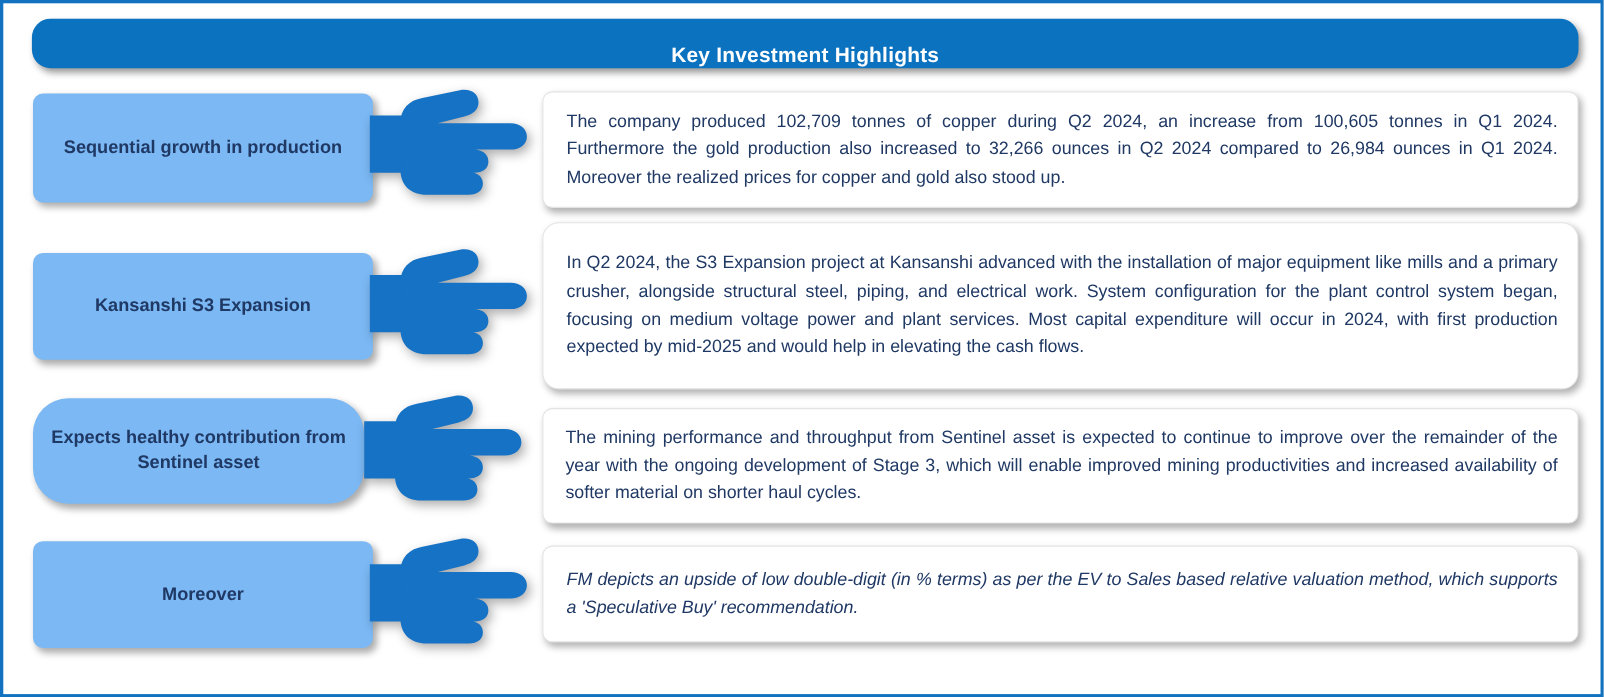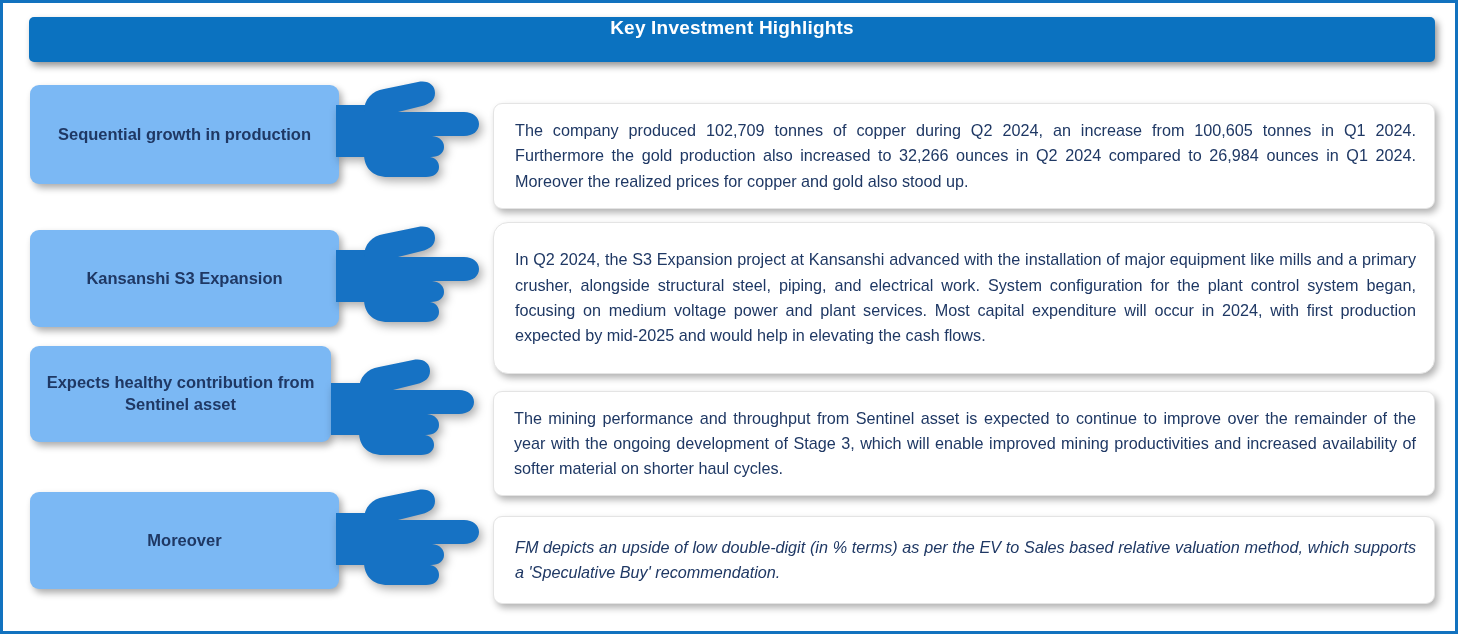--- a/index.html
+++ b/index.html
@@ -19,24 +19,24 @@
   }
 
   
   .header-bar {
     position: absolute;
     left: 26px;
     top: 14px;
     width: 1406px;
     height: 45px;
     background: #0B72C0;
-    border-radius: 5px;
+    border-radius: 17px;
     box-shadow: 3px 4px 7px rgba(0,0,0,0.42);
     display: flex;
-    align-items: flex-start;
+    align-items: flex-end;
     justify-content: center;
   }
   .header-title {
     color: #ffffff;
     font-size: 19px;
     font-weight: bold;
     letter-spacing: 0.2px;
   }
 
   
@@ -80,21 +80,20 @@
     position: absolute;
     left: 490px;
     width: 942px;
     background: #ffffff;
     border: 1px solid #E4E4E4;
     border-radius: 9px;
     box-shadow: 3px 4px 7px rgba(0,0,0,0.30);
     display: flex;
     align-items: center;
     padding: 8px 18px 8px 21px;
-    margin-top: 20px;
   }
   .body-text {
     color: #1F3864;
     font-size: 16.2px;
     line-height: 1.56;
     text-align: justify;
     text-justify: inter-word;
     width: 100%;
   }
 
@@ -142,21 +141,21 @@
         <path fill="#1672C4" d="M0 26 L30 26 L30 78 L0 78 Z"></path>
         <path fill="#1672C4" d="M28 33 C28 20 36 12 48 10 L82 3 C92 1 99 6 99 14 C99 21 94 25 86 27 L62 33 L128 33 C137 33 143 38 143 45 C143 52 137 57 128 57 L96 57 C104 58 108 62 108 68 C108 74 103 78 95 78 L94 78 C100 79 103 83 103 88 C103 94 98 98 90 98 L52 98 C37 98 28 89 28 75 Z"></path>
       </svg>
     </div>
     <div class="text-card" style="top:199px; height:152px;border-radius:15px;">
       <p class="body-text">In Q2 2024, the S3 Expansion project at Kansanshi advanced with the installation of major equipment like mills and a primary crusher, alongside structural steel, piping, and electrical work. System configuration for the plant control system began, focusing on medium voltage power and plant services. Most capital expenditure will occur in 2024, with first production expected by mid-2025 and would help in elevating the cash flows.</p>
     </div>
   </div>
 
   <div class="row">
-    <div class="label-box" style="top:343px; height:96px; width:301px;">
+    <div class="label-box" style="top:359px; height:96px; width:301px;border-radius:32px;">
       <span class="label-text">Expects healthy contribution from Sentinel asset</span>
     </div>
     <div class="hand" style="left:328px; top:354px;">
       <svg viewBox="0 0 150 104" xmlns="http://www.w3.org/2000/svg">
         <path fill="#1672C4" d="M0 26 L30 26 L30 78 L0 78 Z"></path>
         <path fill="#1672C4" d="M28 33 C28 20 36 12 48 10 L82 3 C92 1 99 6 99 14 C99 21 94 25 86 27 L62 33 L128 33 C137 33 143 38 143 45 C143 52 137 57 128 57 L96 57 C104 58 108 62 108 68 C108 74 103 78 95 78 L94 78 C100 79 103 83 103 88 C103 94 98 98 90 98 L52 98 C37 98 28 89 28 75 Z"></path>
       </svg>
     </div>
     <div class="text-card" style="top:368px; height:105px;padding-left:20px;">
       <p class="body-text">The mining performance and throughput from Sentinel asset is expected to continue to improve over the remainder of the year with the ongoing development of Stage 3, which will enable improved mining productivities and increased availability of softer material on shorter haul cycles.</p>

